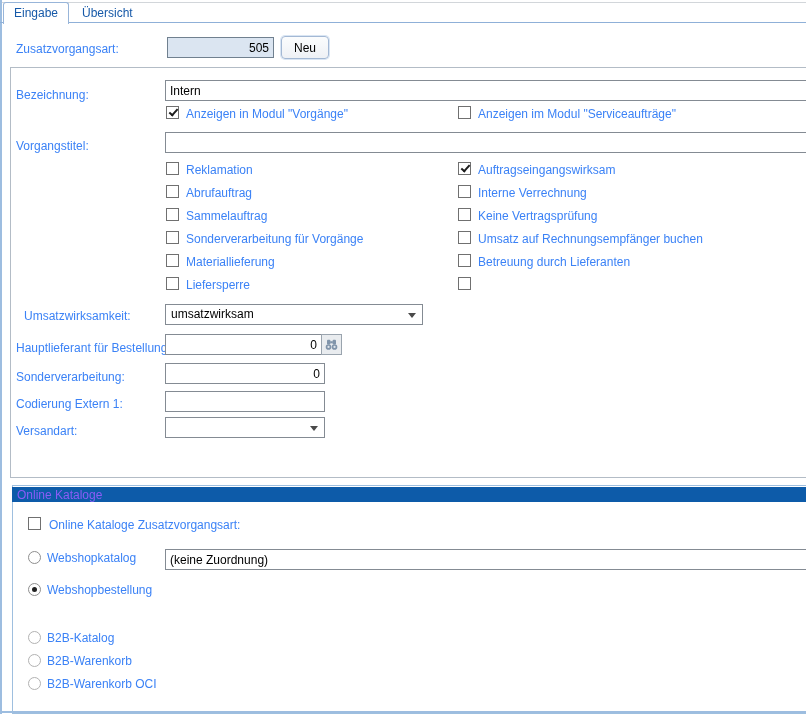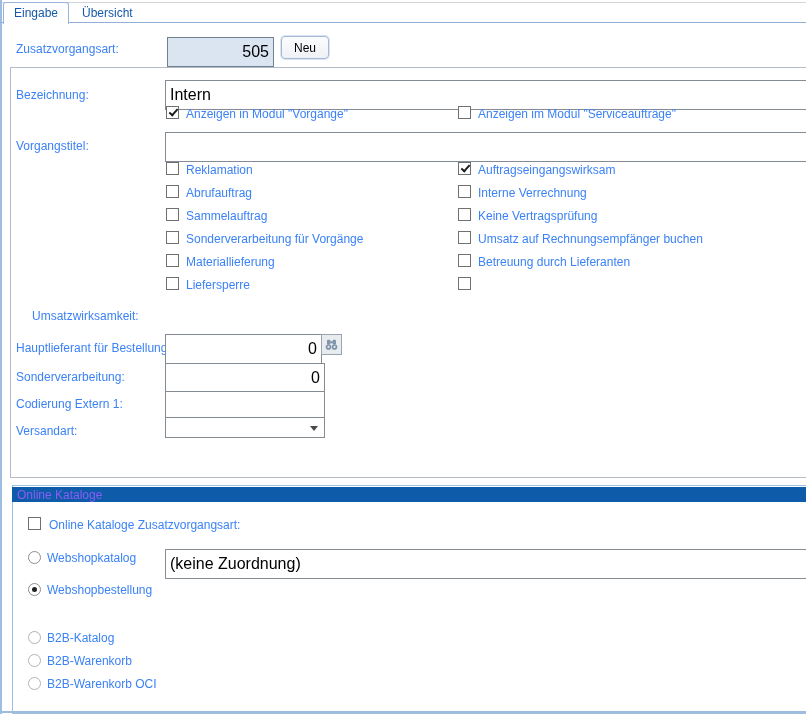--- a/index.html
+++ b/index.html
@@ -16,22 +16,22 @@
     background:#fff;border:1px solid #98b5d9;border-bottom:none;border-radius:3px 3px 0 0;
     color:#1659a8;z-index:3;box-sizing:border-box;}
   .tab-plain{position:absolute;left:72px;top:4px;height:37px;line-height:19px;padding:0 10px;
     color:#1659a8;z-index:2;}
   
   .groupbox1{position:absolute;left:10px;top:67px;width:802px;height:411px;border:1px solid #b3bcc6;box-sizing:border-box;}
   .online-panel{position:absolute;left:12px;top:485px;width:800px;height:229px;border:1px solid #9ebfdf;box-sizing:border-box;}
   .online-header{position:absolute;left:12px;top:487px;width:800px;height:15px;background:#0d5ba9;}
   .online-header-text{position:absolute;left:17px;top:488px;color:#8b5cf6;white-space:nowrap;}
   
-  .tb{position:absolute;box-sizing:border-box;height:30px;border:1px solid #848b93;background:#fff;
-      font-family:"Liberation Sans",sans-serif;font-size:16px;color:#000;padding:0 4px;outline:none;}
+  .tb{position:absolute;box-sizing:border-box;height:21px;border:1px solid #848b93;background:#fff;
+      font-family:"Liberation Sans",sans-serif;font-size:12px;color:#000;padding:0 4px;outline:none;}
   .tb.ro{background:#dbe5f1;border-color:#70808f;text-align:right;}
   .tb.num{text-align:right;}
   .combo{position:absolute;box-sizing:border-box;height:21px;border:1px solid #848b93;background:#fff;}
   .combo .txt{position:absolute;left:5px;top:2px;white-space:nowrap;}
   .combo .arr{position:absolute;right:6px;top:8px;width:0;height:0;
       border-left:4px solid transparent;border-right:4px solid transparent;border-top:5px solid #4a4a4a;}
   
   .btn{position:absolute;box-sizing:border-box;background:linear-gradient(#fbfcfd,#eef1f5);
       border:1px solid #a3b8d4;border-radius:4px;box-shadow:0 0 0 1px #d9e5f3;
       font-family:"Liberation Sans",sans-serif;font-size:12px;color:#000;text-align:center;cursor:default;}
@@ -94,21 +94,25 @@
   <div class="checkbox" style="left:458px;top:185px;" data-checked="false"></div>
   <div class="label" style="left:478px;top:186px;">Interne Verrechnung</div>
   <div class="checkbox" style="left:458px;top:208px;" data-checked="false"></div>
   <div class="label" style="left:478px;top:209px;">Keine Vertragsprüfung</div>
   <div class="checkbox" style="left:458px;top:231px;" data-checked="false"></div>
   <div class="label" style="left:478px;top:232px;">Umsatz auf Rechnungsempfänger buchen</div>
   <div class="checkbox" style="left:458px;top:254px;" data-checked="false"></div>
   <div class="label" style="left:478px;top:255px;">Betreuung durch Lieferanten</div>
   <div class="checkbox" style="left:458px;top:277px;" data-checked="false"></div>
 
-  <div class="label" style="left:32px;top:309px;">Umsatzwirksamkeit:</div>
+  <div class="label" style="left:24px;top:309px;">Umsatzwirksamkeit:</div>
+  <div class="combo" style="left:165px;top:304px;width:258px;">
+    <span class="txt">umsatzwirksam</span>
+    <span class="arr"></span>
+  </div>
 
   <div class="label" style="left:16px;top:341px;">Hauptlieferant für Bestellung:</div>
   <input class="tb num" style="left: 165px; top: 334px; width: 157px;" value="0">
   <div class="iconbtn" style="left:321px;top:334px;">
     <svg width="15" height="15" viewBox="0 0 16 16">
       <rect x="3.2" y="3" width="3.6" height="5" rx="1" fill="#8094aa"></rect>
       <rect x="9.2" y="3" width="3.6" height="5" rx="1" fill="#8094aa"></rect>
       <rect x="6.6" y="4.5" width="2.8" height="2.2" fill="#8094aa"></rect>
       <circle cx="4.8" cy="10.6" r="3" fill="#8094aa"></circle>
       <circle cx="11.2" cy="10.6" r="3" fill="#8094aa"></circle>

